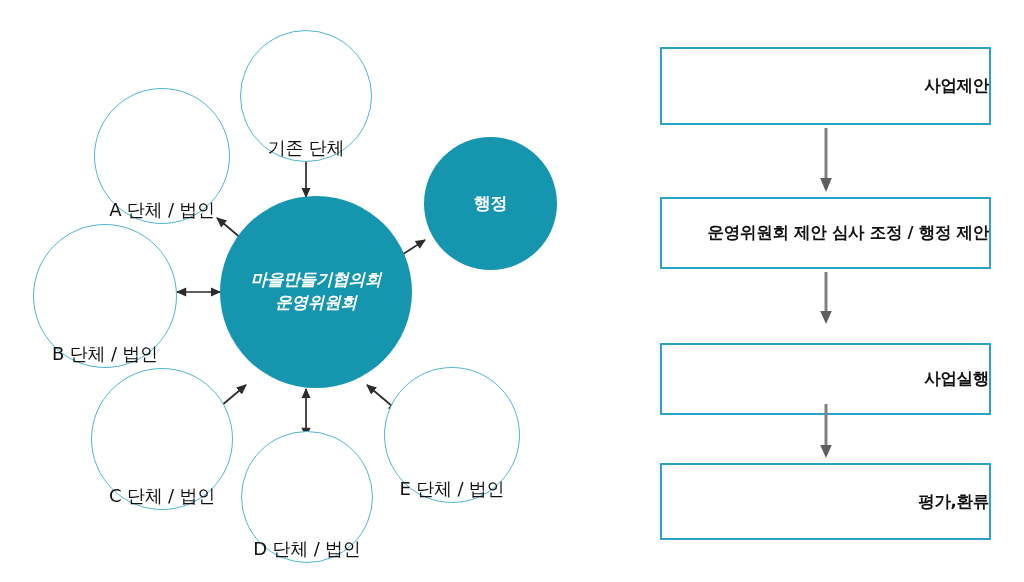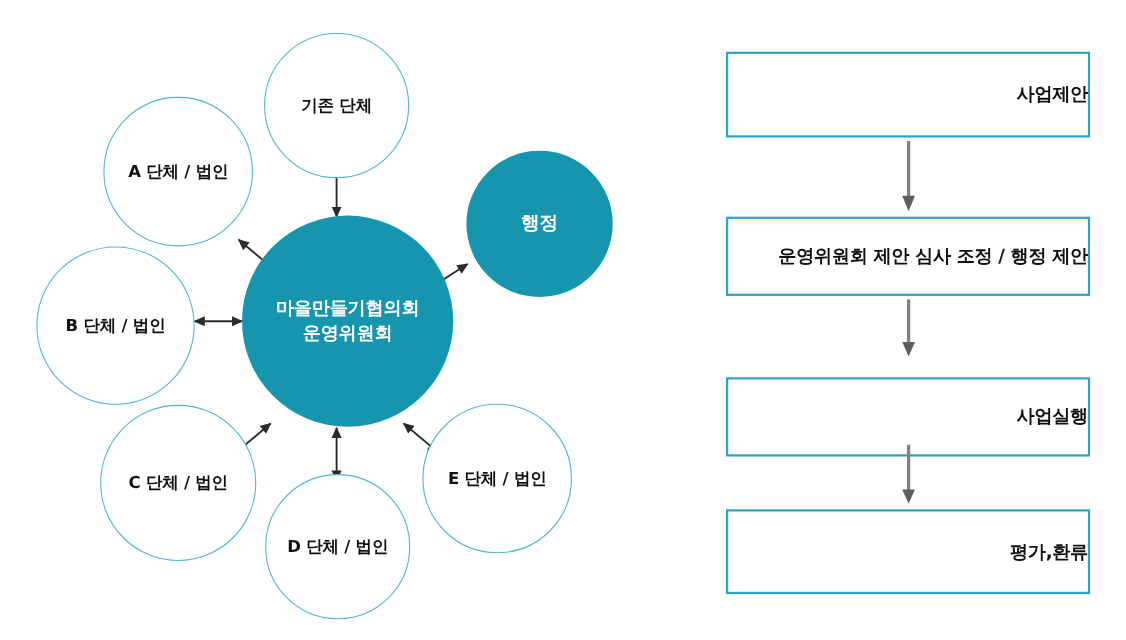--- a/index.html
+++ b/index.html
@@ -40,35 +40,37 @@
     align-items: center;
     justify-content: center;
     text-align: center;
     line-height: 1.38;
   }
 
   .node.outline {
     background: #ffffff;
     border: 1.6px solid #4FB6D2;
     color: #111111;
-    font-size: 15px;
-    font-weight: 700;
+    font-size: 18px;
+    font-weight: 400;
     letter-spacing: -0.2px;
+    align-items: flex-end;
   }
 
   .node.filled {
     background: #1595AE;
     border: none;
     color: #ffffff;
     font-weight: 700;
     letter-spacing: -0.2px;
   }
 
   #node-center {
     font-size: 16.5px;
+    font-style: italic;
   }
 
   #node-admin {
     font-size: 17px;
   }
 
   .node-label {
     display: block;
     white-space: pre-line;
     pointer-events: none;

